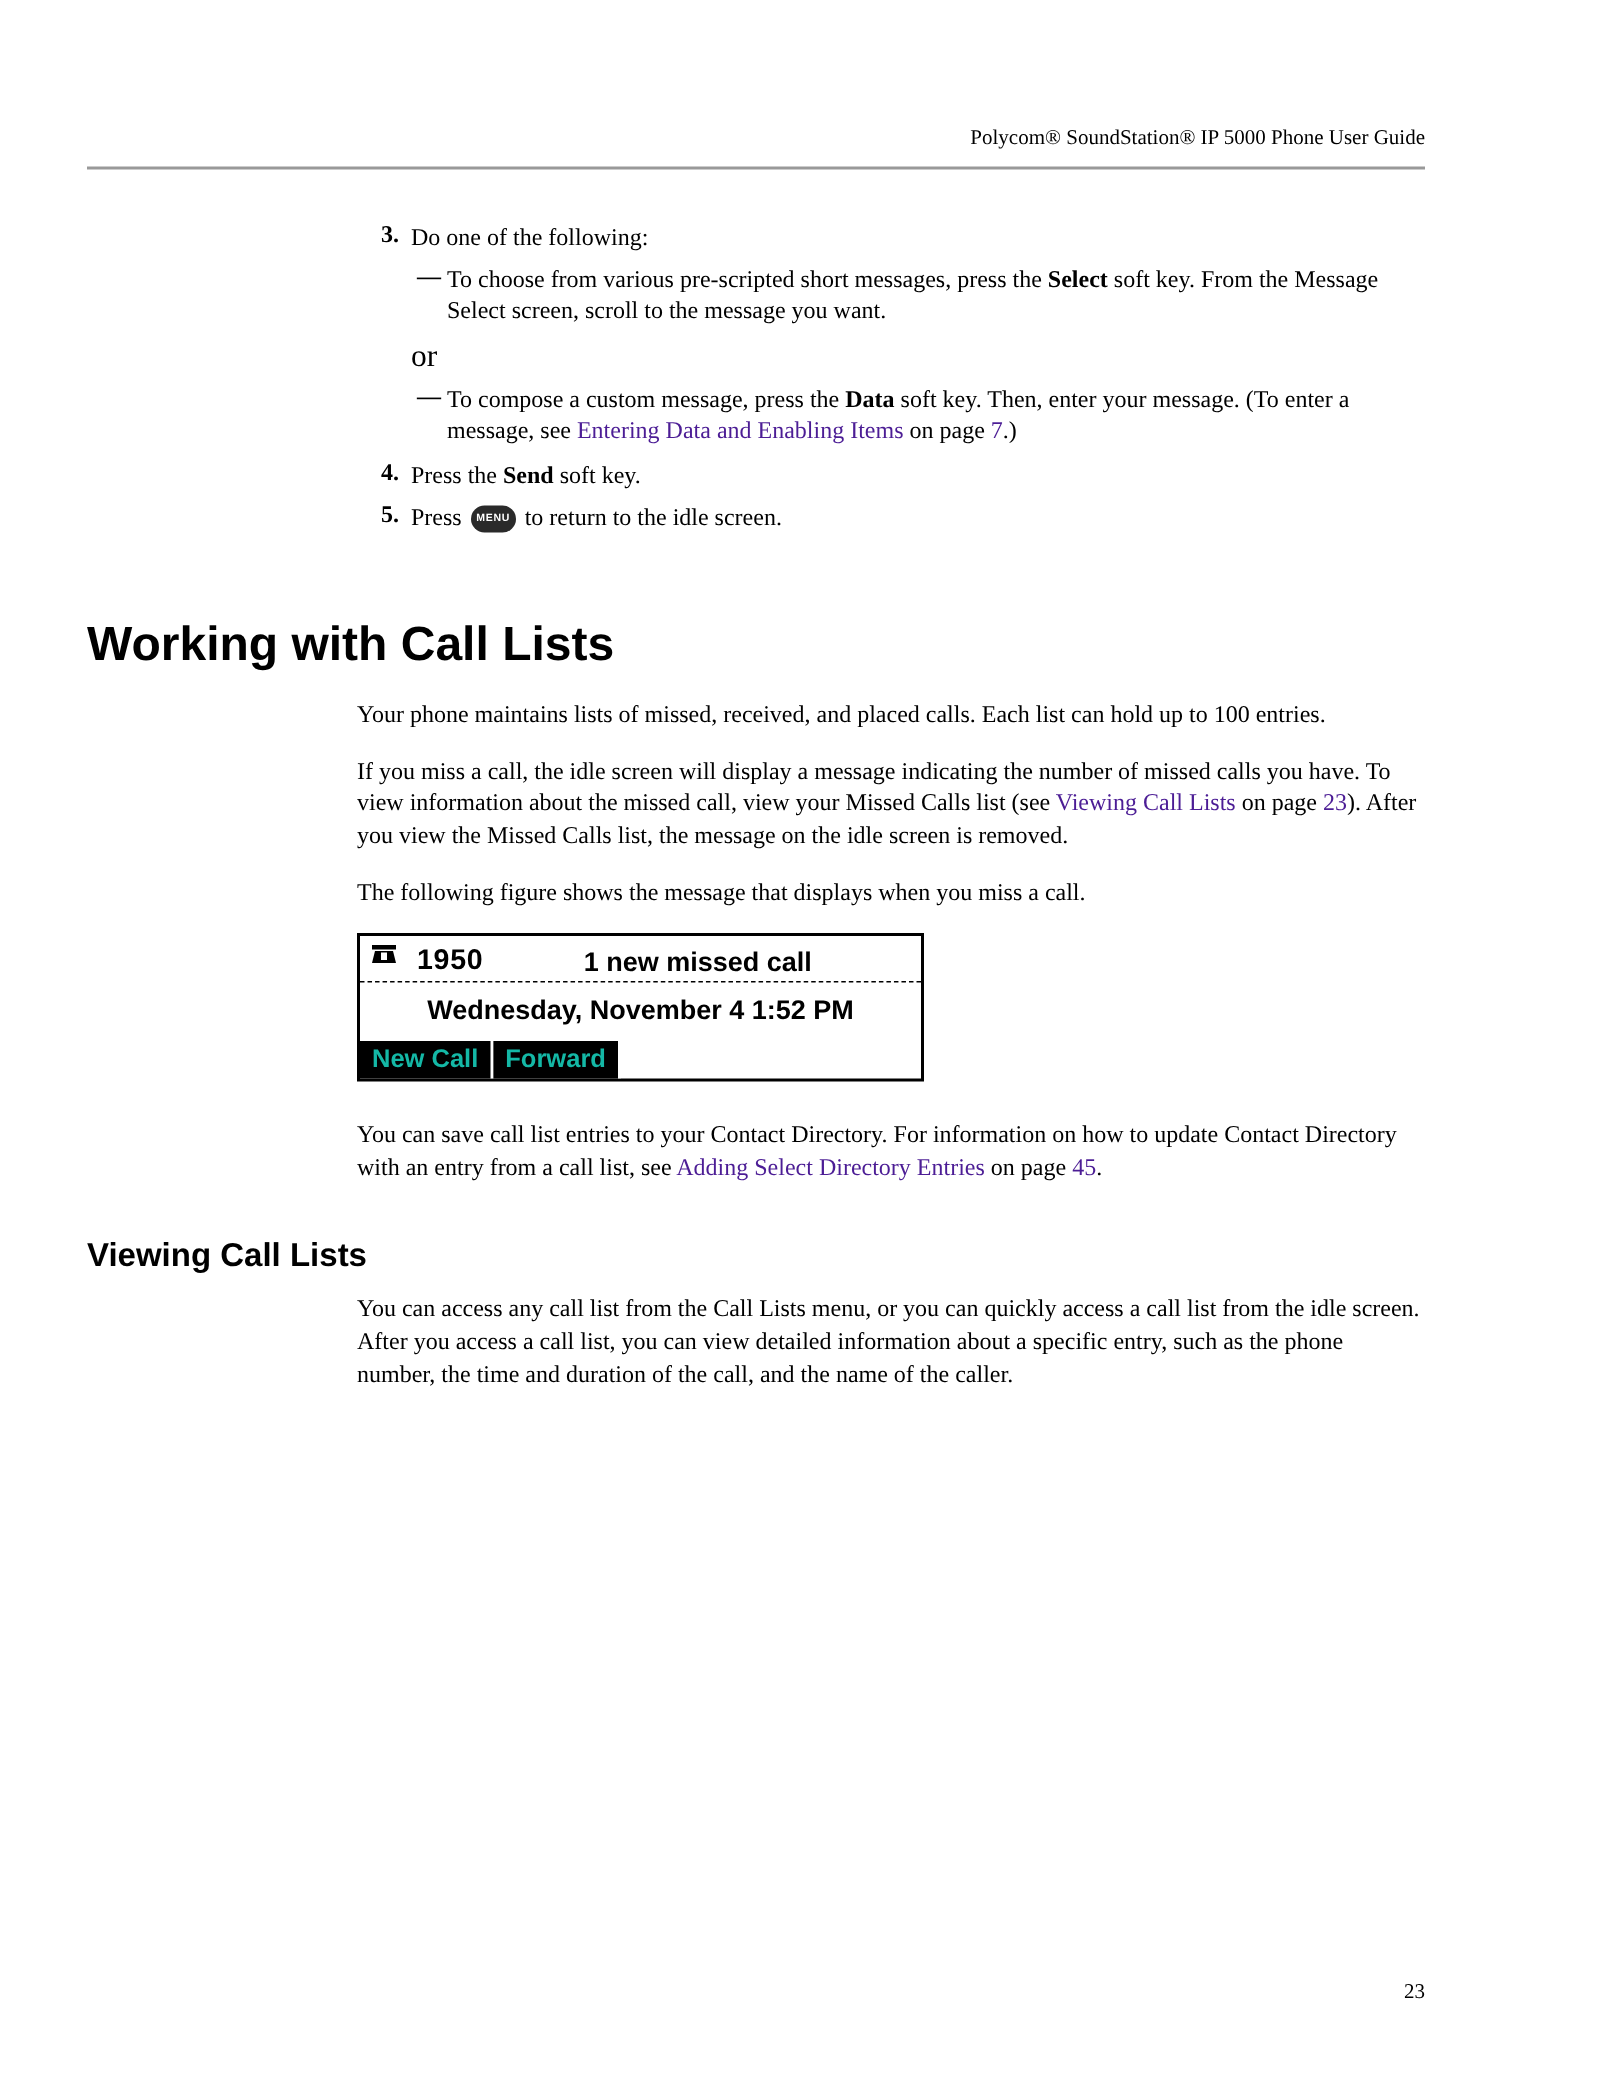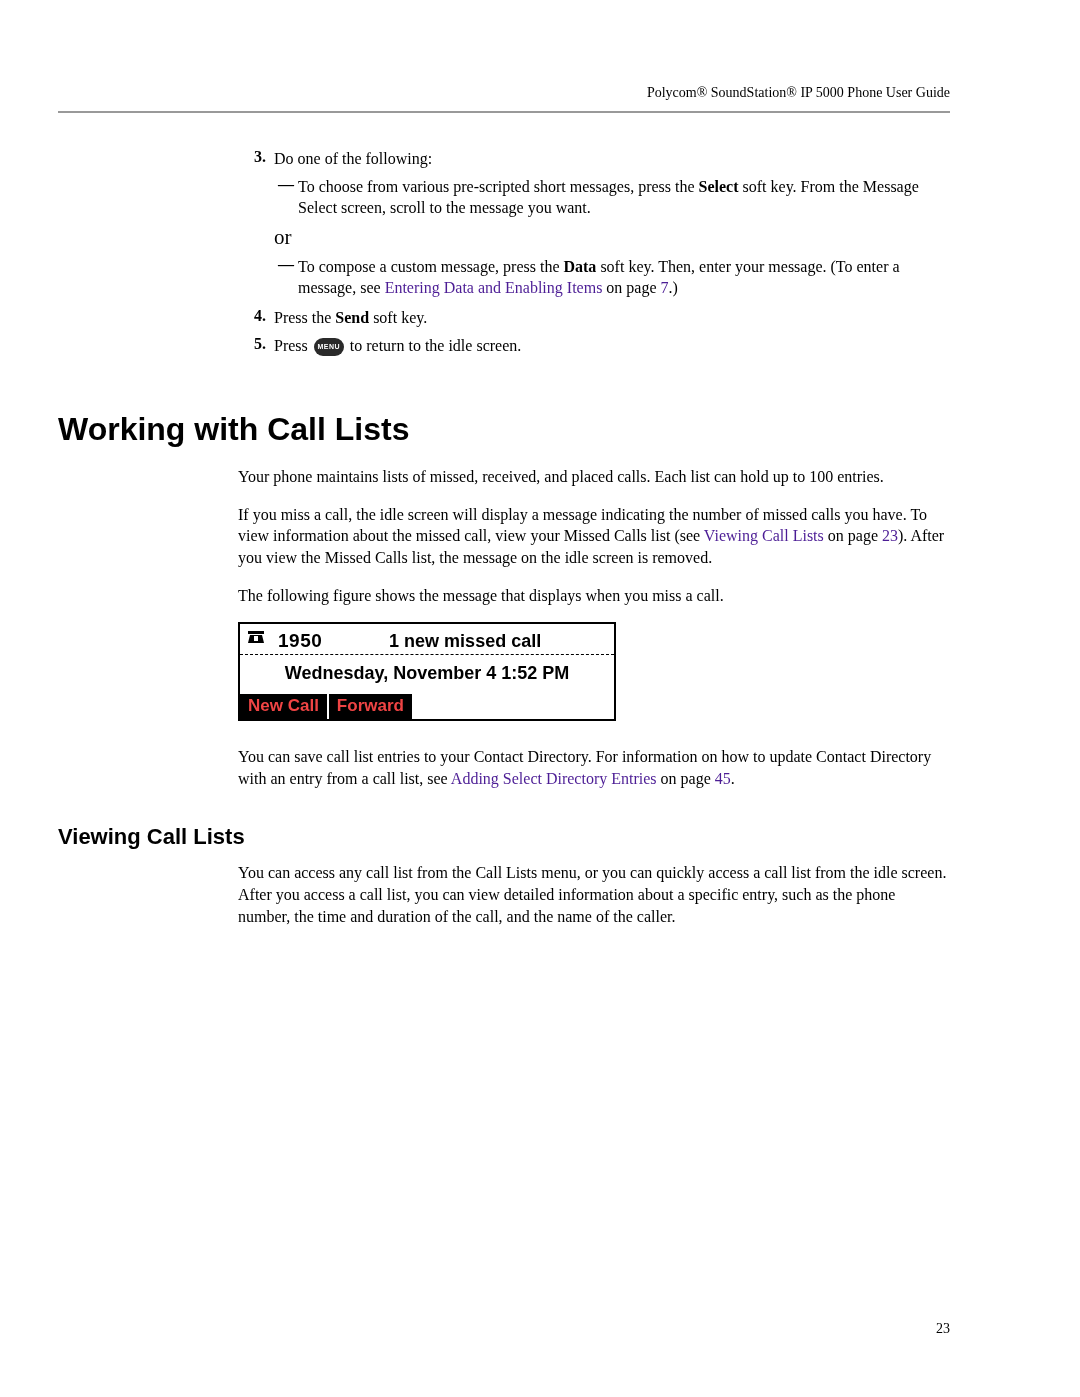--- a/index.html
+++ b/index.html
@@ -145,21 +145,21 @@
       font-weight: bold;
       font-size: 18px;
       font-family: "Arial Narrow", Arial, sans-serif;
       padding: 8px 0 10px 0;
     }
     .phone-softkeys {
       display: flex;
     }
     .phone-softkey {
       background: #000000;
-      color: #ef4444;
+      color: #14b8a6;
       font-weight: bold;
       font-size: 17px;
       font-family: "Arial Narrow", Arial, sans-serif;
       padding: 2px 8px 3px 8px;
       border-right: 2px solid #ffffff;
     }
     .page-num {
       position: absolute;
       bottom: 60px;
       right: 130px;

